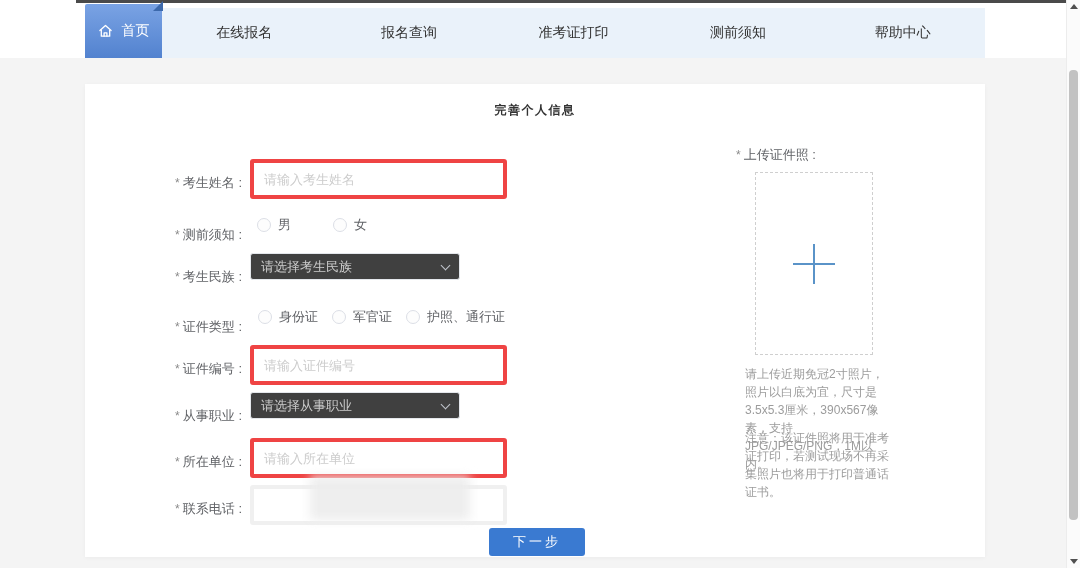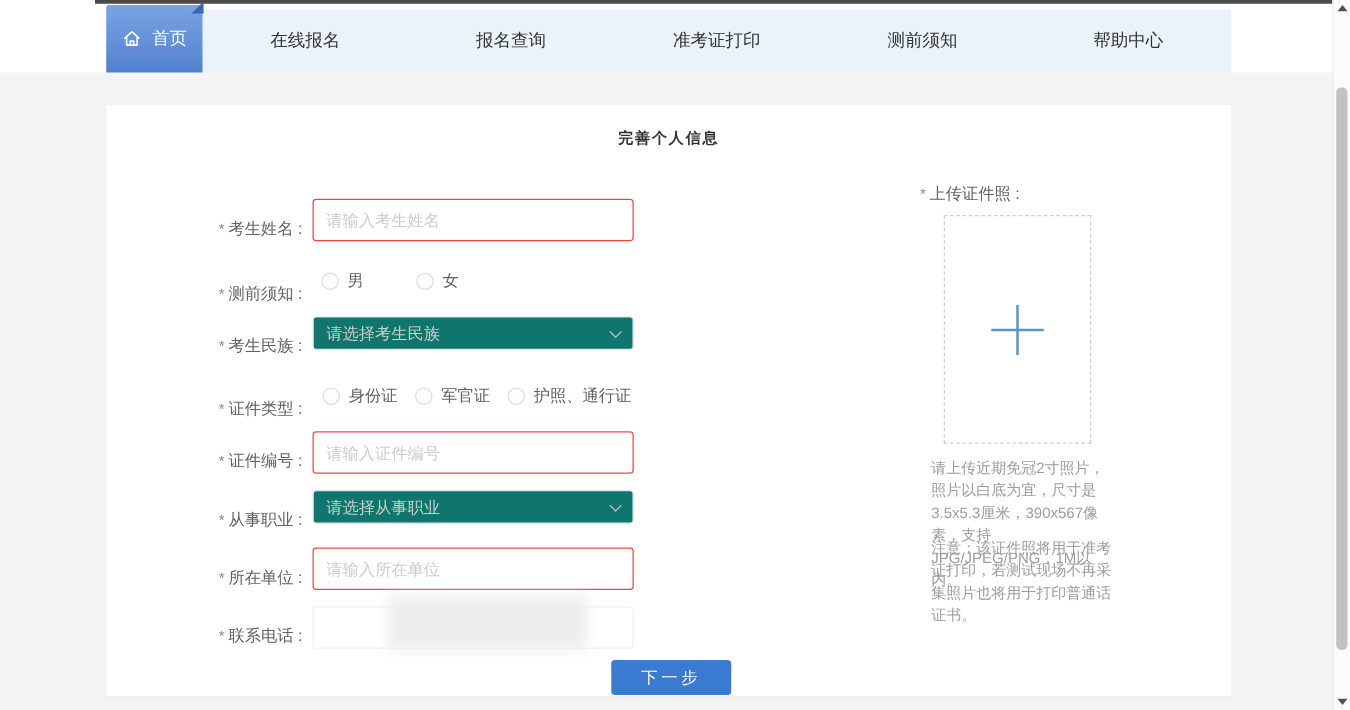--- a/index.html
+++ b/index.html
@@ -27,27 +27,27 @@
     box-shadow:0 1px 4px rgba(0,0,0,0.04); }
   .title { position:absolute; top:18px; left:0; width:100%; margin:0; text-align:center;
     font-size:12px; font-weight:600; color:#333; letter-spacing:1.5px; }
 
   .row { position:absolute; left:45px; width:620px; height:29px; }
   .flabel { position:absolute; left:0; top:0; width:112px; text-align:right;
     font-size:13px; color:#606266; line-height:29px; white-space:nowrap;margin-top:10px; }
   .req { color:#8a8a8a; margin-right:3px; font-size:12px; }
 
   .finput { position:absolute; left:120px; top:1px; width:257px; height:27px;
-    border:1px solid #ef4444; border-radius:3px; padding:16px 10px; font-size:13px;
+    border:4px solid #ef4444; border-radius:3px; padding:16px 10px; font-size:13px;
     color:#404040; outline:none; background:#fff; }
   .finput::placeholder { color:#ccc; }
   .finput.faded { border-color:#f0f0f0; }
 
-  .fselect { position:absolute; left:120px; top:1px; width:257px; height:27px;
-    border:1px solid #e4e7ec; border-radius:3px; padding:0 10px; background:#0f766e;
+  .fselect { position:absolute; left:120px; top:1px; width:210px; height:27px;
+    border:1px solid #e4e7ec; border-radius:3px; padding:0 10px; background:#404040;
     display:flex; align-items:center; justify-content:space-between; cursor:pointer; }
   .fselect .ph { font-size:13px; color:#ccc; }
   .chev { width:7px; height:7px; border-right:1.5px solid #c0c4cc; border-bottom:1.5px solid #c0c4cc;
     transform:rotate(45deg); margin-top:-3px; flex:none; }
 
   .radio-group { position:absolute; left:127px; top:0; height:29px; display:flex; align-items:center; }
   .radio-item { display:inline-flex; align-items:center; gap:7px; font-size:13px;
     color:#606266; cursor:pointer; white-space:nowrap; }
   .radio-circle { width:14px; height:14px; border:1px solid #dcdfe6; border-radius:50%;
     background:#fdfdfd; flex:none; }

